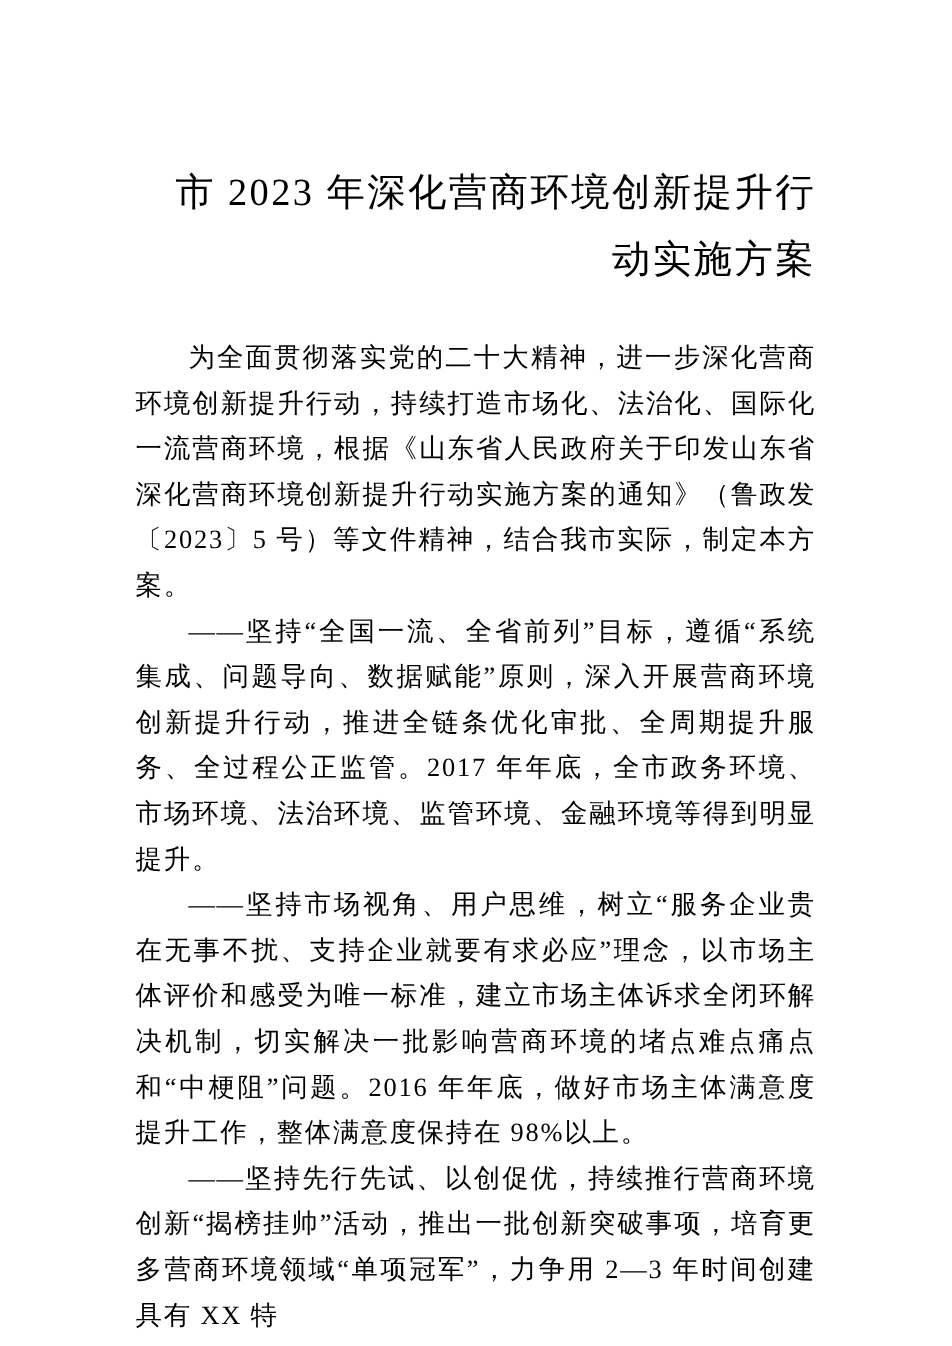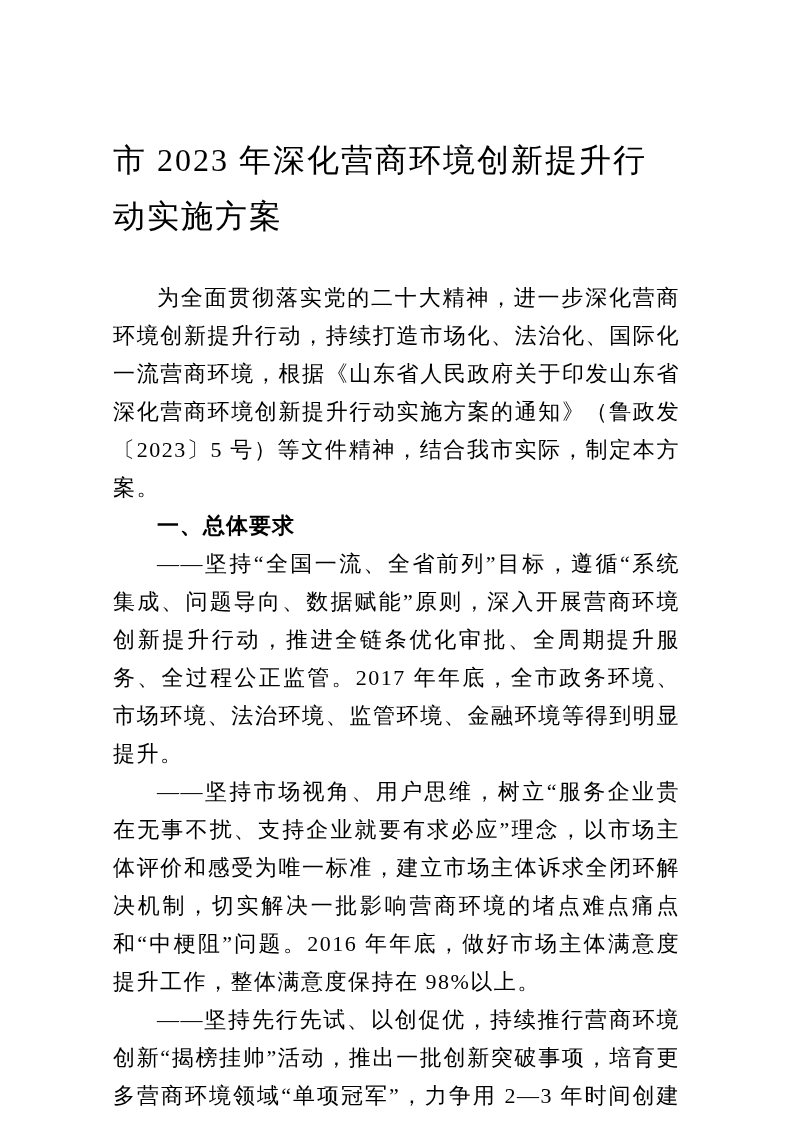--- a/index.html
+++ b/index.html
@@ -16,21 +16,21 @@
     padding: 132px 113px 0 113px;
     overflow: hidden;
     color: #000000;
     font-family: "Liberation Serif", "DejaVu Serif", serif;
   }
   .doc-title {
     margin: 0 0 35px 0;
     font-size: 32px;
     font-weight: normal;
     line-height: 56px;
-    text-align: left;
+    text-align: right;
     letter-spacing: 2px;
   }
   .body-text {
     margin: 0;
     font-size: 22px;
     line-height: 38px;
     text-align: justify;
     text-indent: 2em;
     letter-spacing: 1.5px;
   }
@@ -45,20 +45,19 @@
   }
 </style>
 </head>
 <body>
 
 <div class="page">
   <h1 class="doc-title">市 2023 年深化营商环境创新提升行动实施方案</h1>
 
   <p class="body-text">为全面贯彻落实党的二十大精神，进一步深化营商环境创新提升行动，持续打造市场化、法治化、国际化一流营商环境，根据《山东省人民政府关于印发山东省深化营商环境创新提升行动实施方案的通知》（鲁政发〔2023〕5 号）等文件精神，结合我市实际，制定本方案。</p>
 
-  <h2 class="section-heading">一、总体要求</h2>
 
   <p class="body-text">——坚持“全国一流、全省前列”目标，遵循“系统集成、问题导向、数据赋能”原则，深入开展营商环境创新提升行动，推进全链条优化审批、全周期提升服务、全过程公正监管。2017 年年底，全市政务环境、市场环境、法治环境、监管环境、金融环境等得到明显提升。</p>
 
   <p class="body-text">——坚持市场视角、用户思维，树立“服务企业贵在无事不扰、支持企业就要有求必应”理念，以市场主体评价和感受为唯一标准，建立市场主体诉求全闭环解决机制，切实解决一批影响营商环境的堵点难点痛点和“中梗阻”问题。2016 年年底，做好市场主体满意度提升工作，整体满意度保持在 98%以上。</p>
 
   <p class="body-text">——坚持先行先试、以创促优，持续推行营商环境创新“揭榜挂帅”活动，推出一批创新突破事项，培育更多营商环境领域“单项冠军”，力争用 2—3 年时间创建具有 XX 特</p>
 </div>
 
 </body></html>

